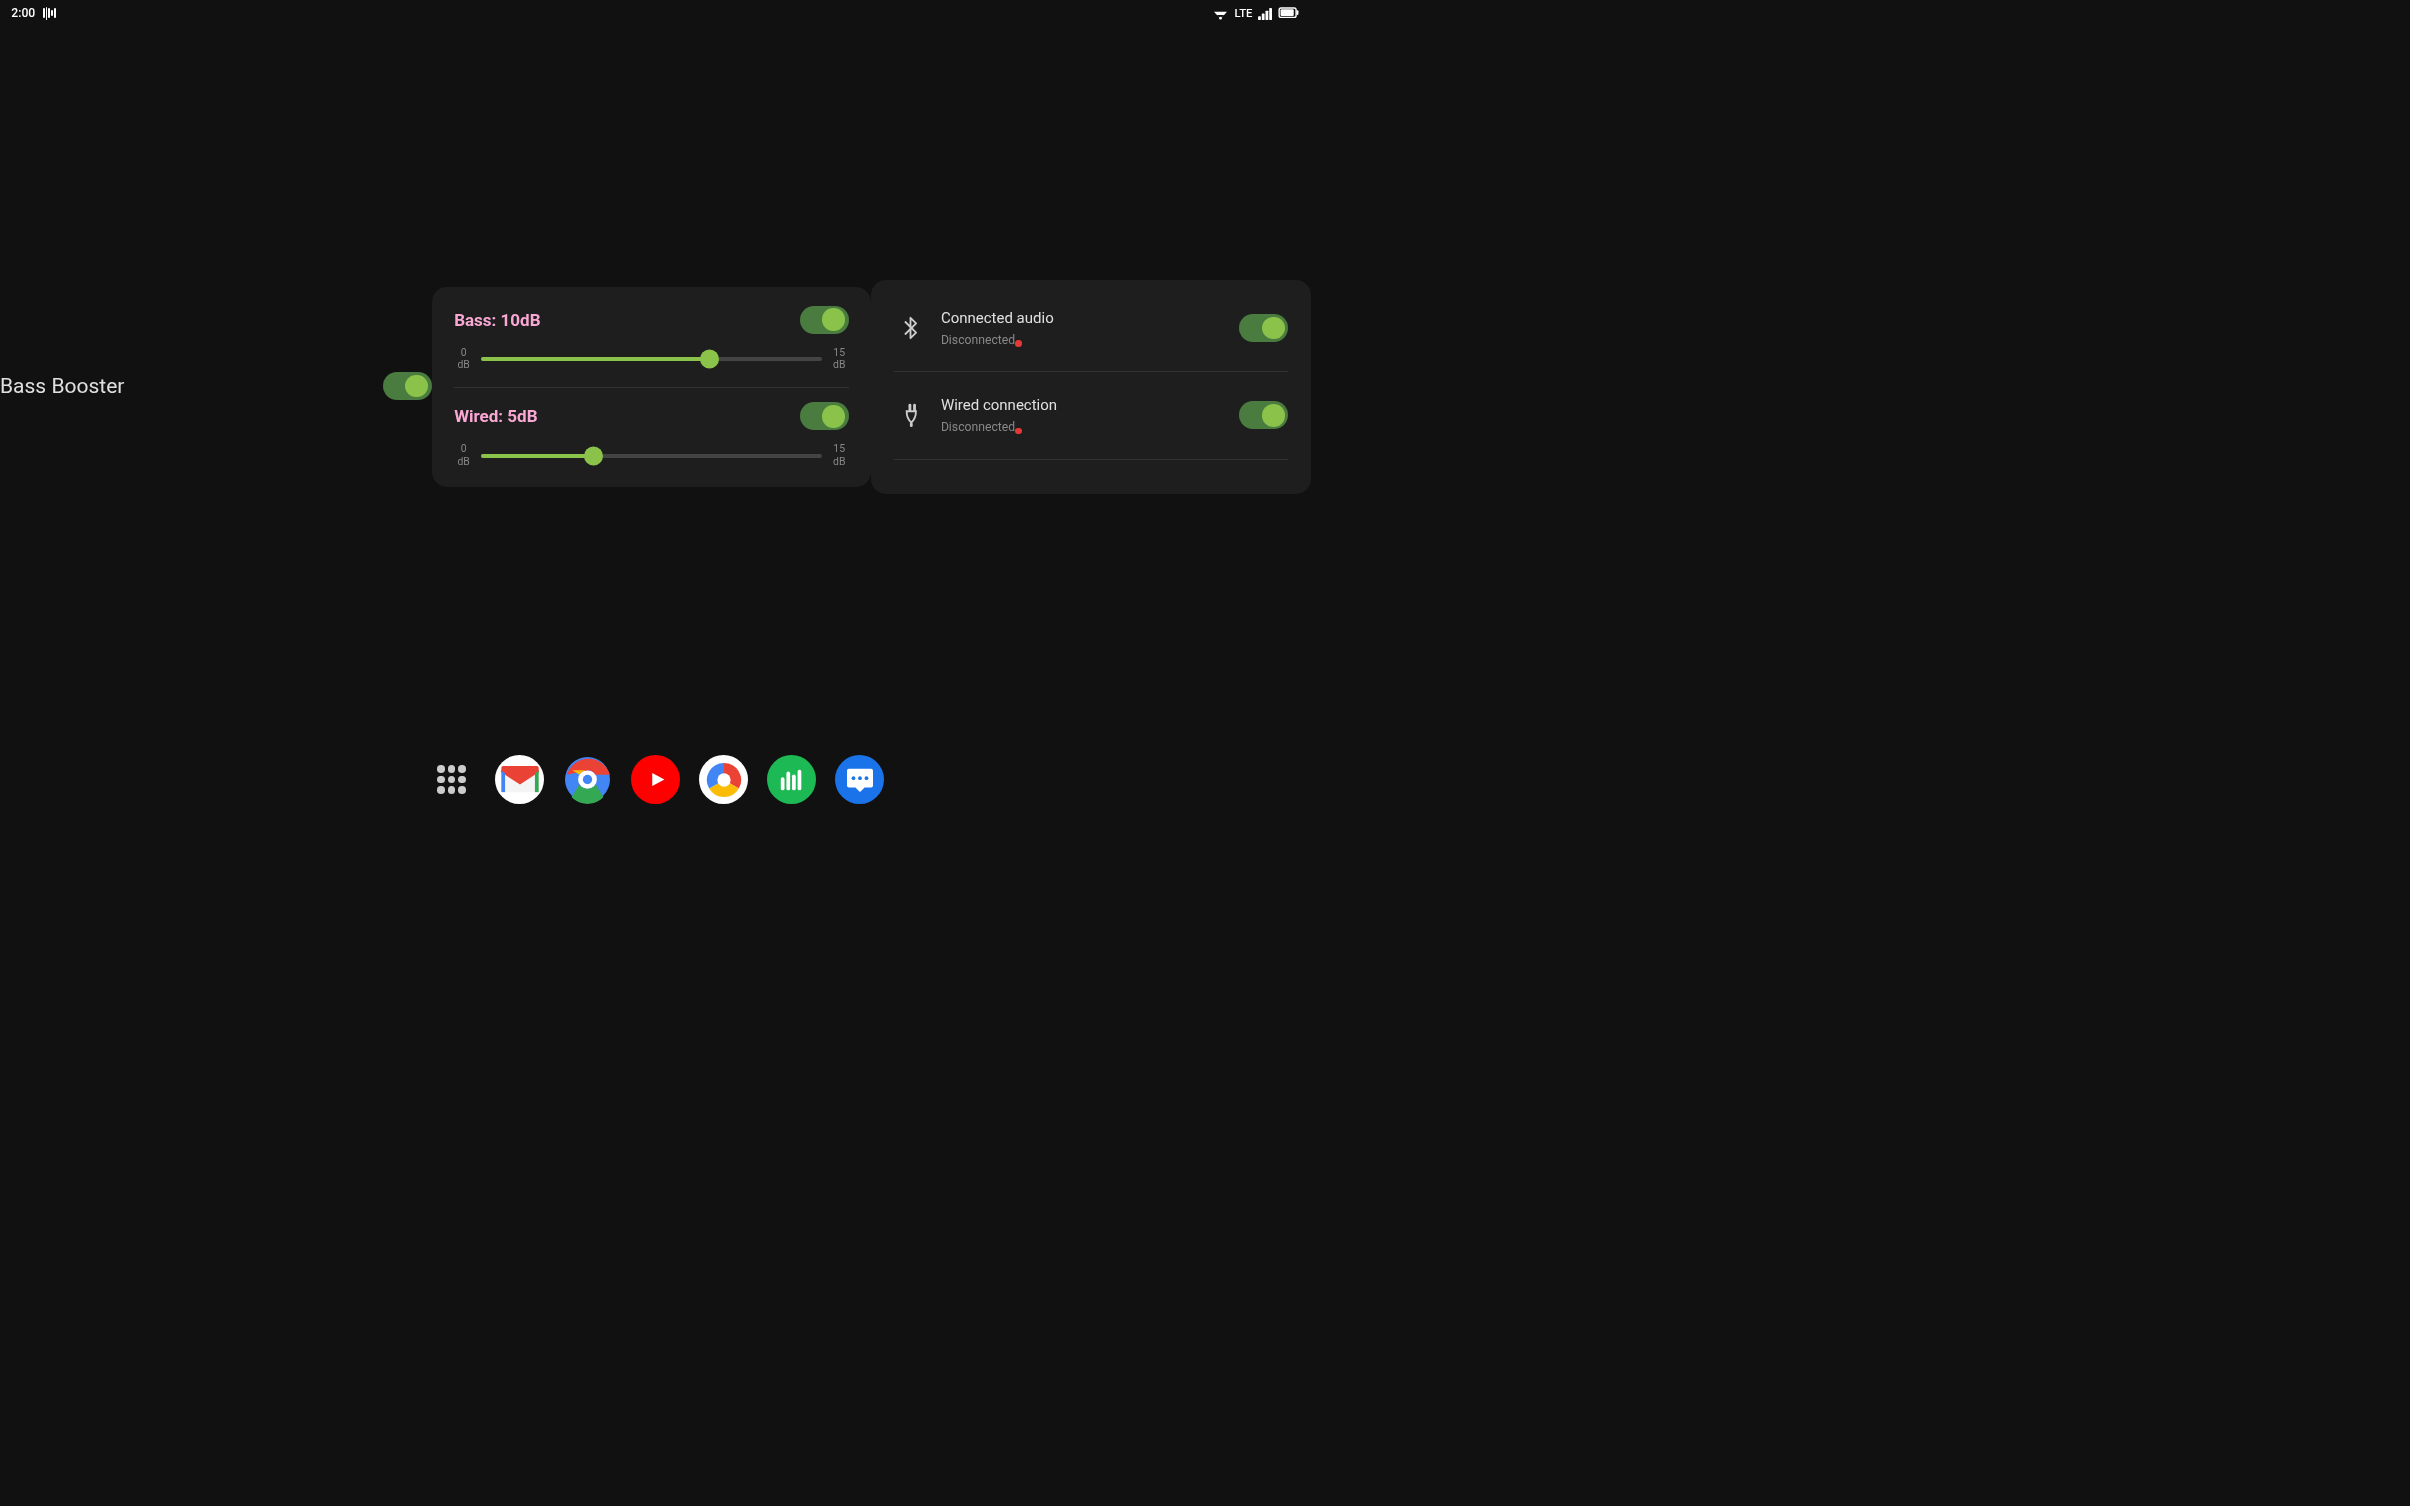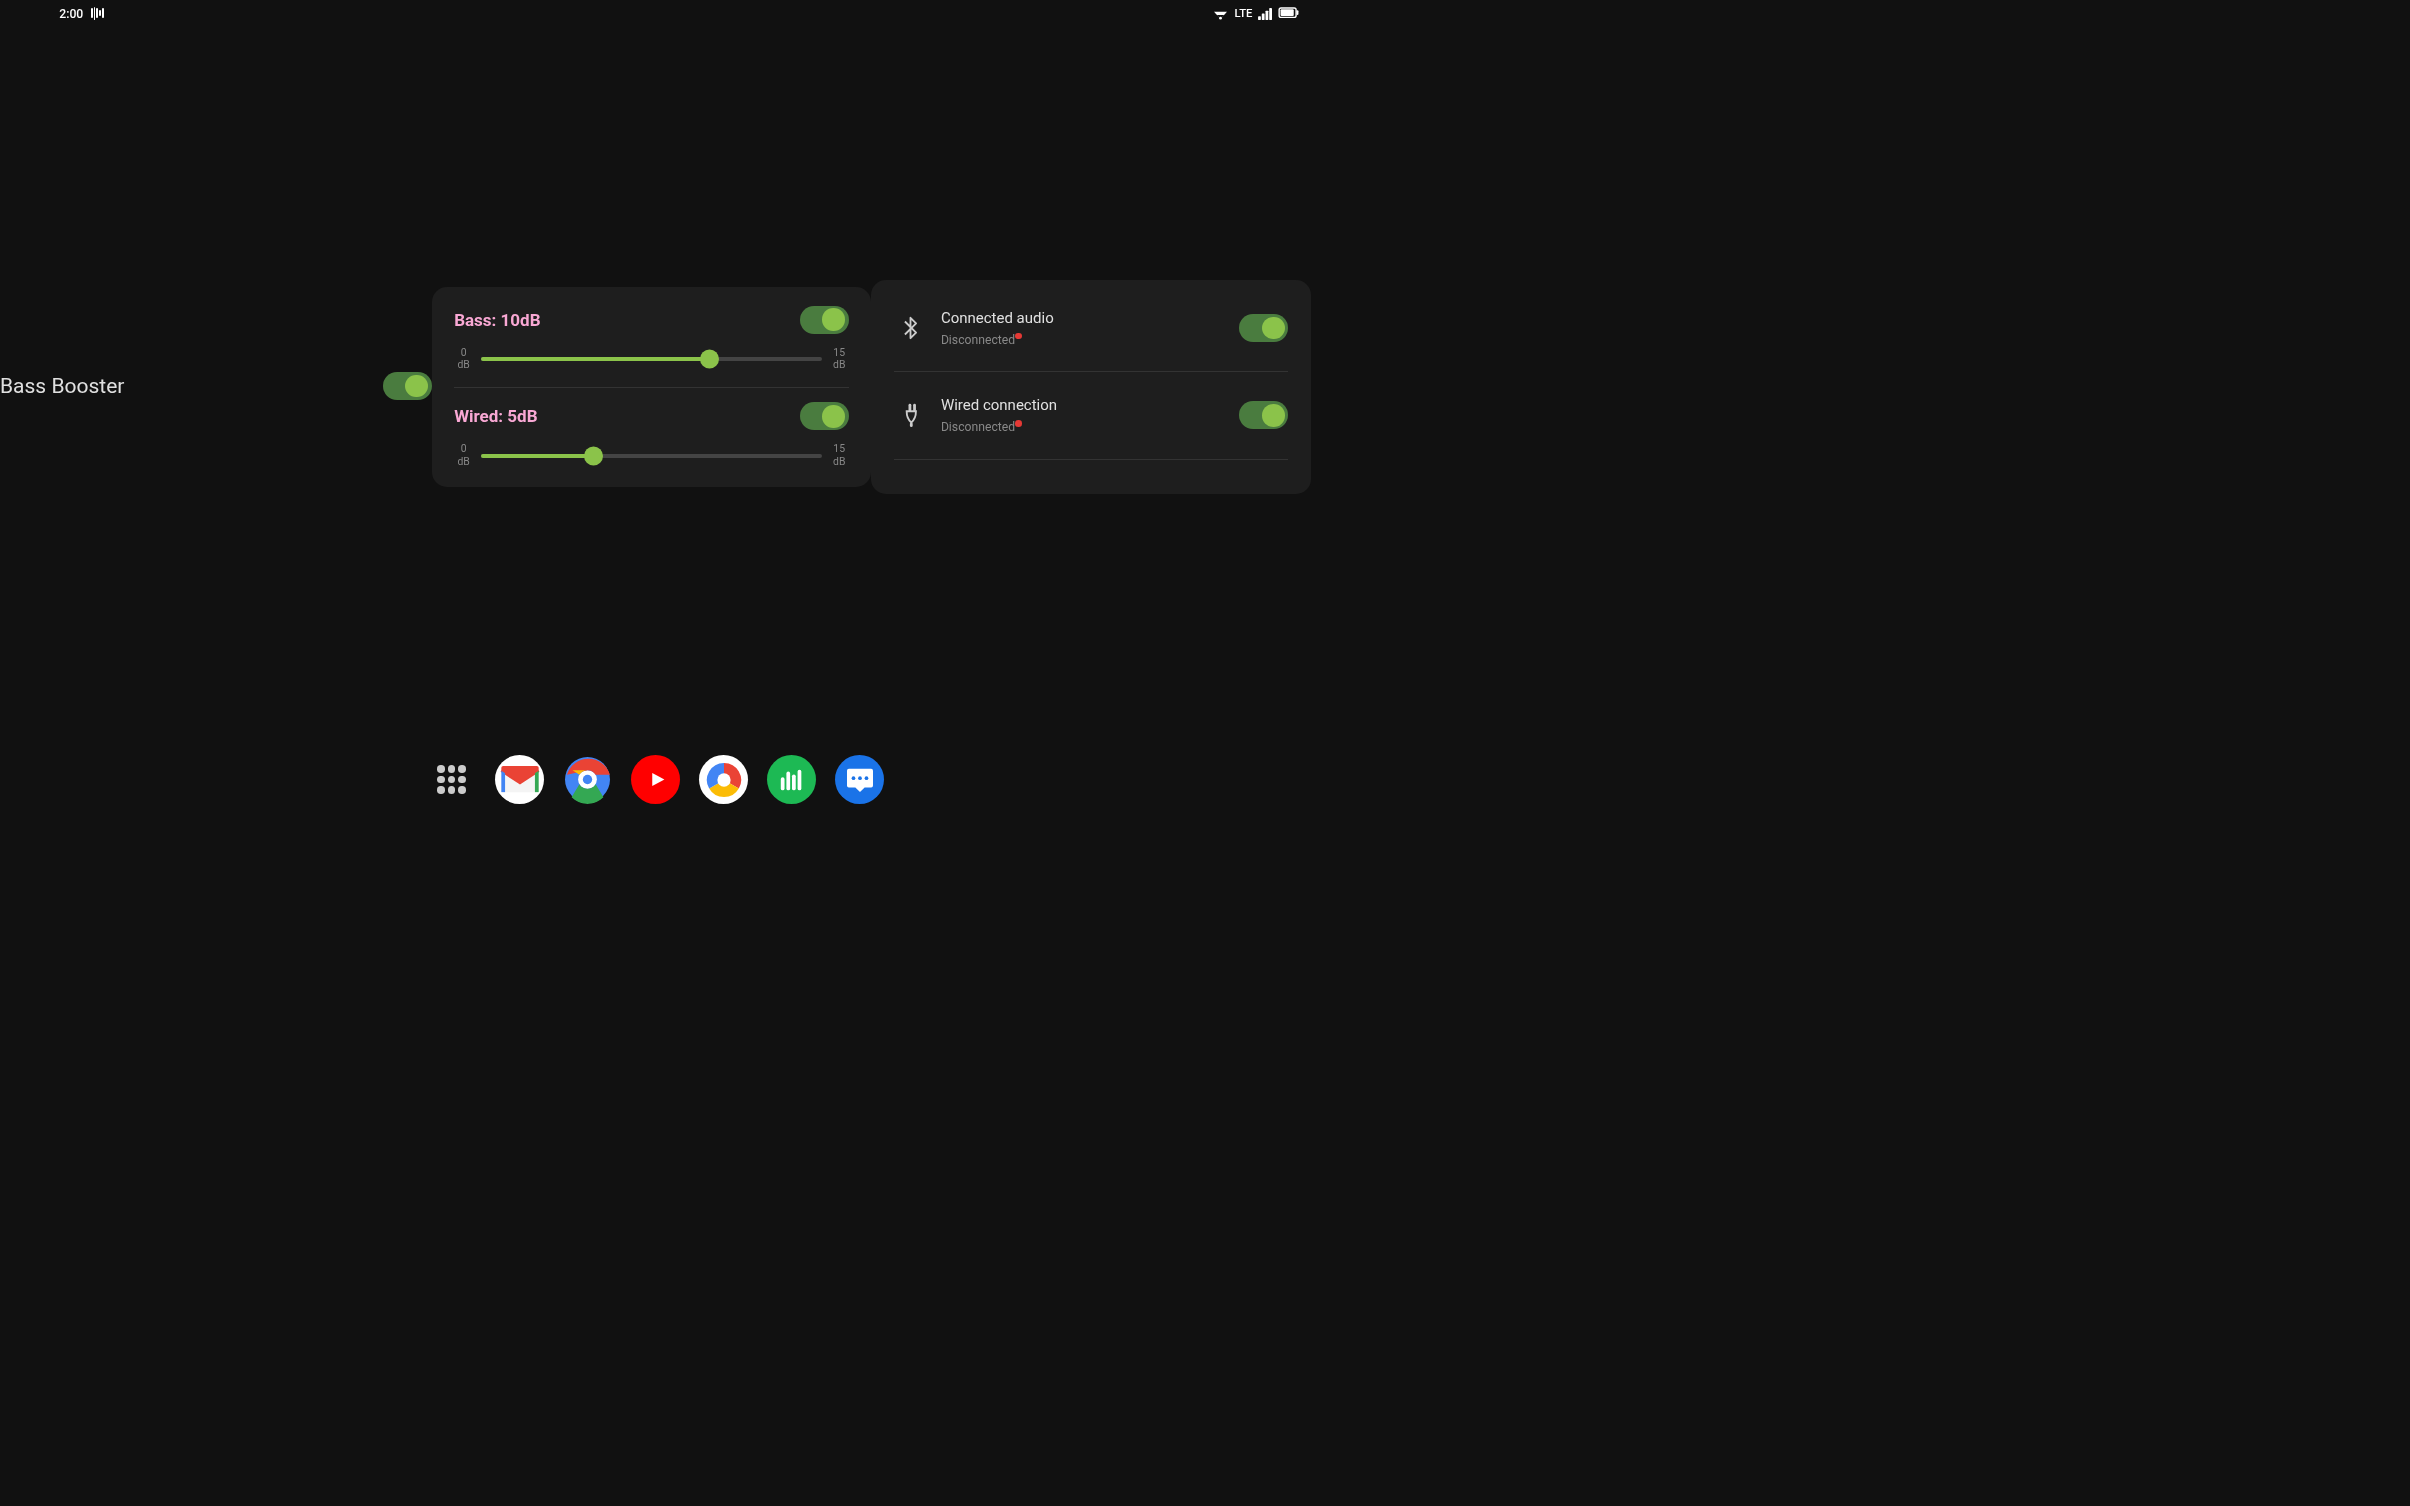--- a/index.html
+++ b/index.html
@@ -24,23 +24,22 @@
       display: flex;
       align-items: center;
       justify-content: space-between;
       padding: 0 11.3px;
       font-size: 12.2px;
       font-weight: 500;
     }
 
     .status-left {
       display: flex;
-      align-items: flex-end;
+      align-items: center;
       gap: 7.5px;
-      margin-left: 48px;
     }
 
     .status-right {
       display: flex;
       align-items: center;
       gap: 5.6px;
       font-size: 11.3px;
     }
 
     
@@ -236,21 +235,21 @@
       font-size: 15px;
       font-weight: 400;
       color: #e0e0e0;
       margin-bottom: 1.9px;
     }
 
     .audio-status {
       font-size: 12.2px;
       color: #888888;
       display: flex;
-      align-items: flex-start;
+      align-items: flex-end;
       gap: 0;
       margin-top: 6px;
     }
 
     .status-dot {
       width: 6.6px;
       height: 6.6px;
       border-radius: 50%;
       display: inline-block;
     }

